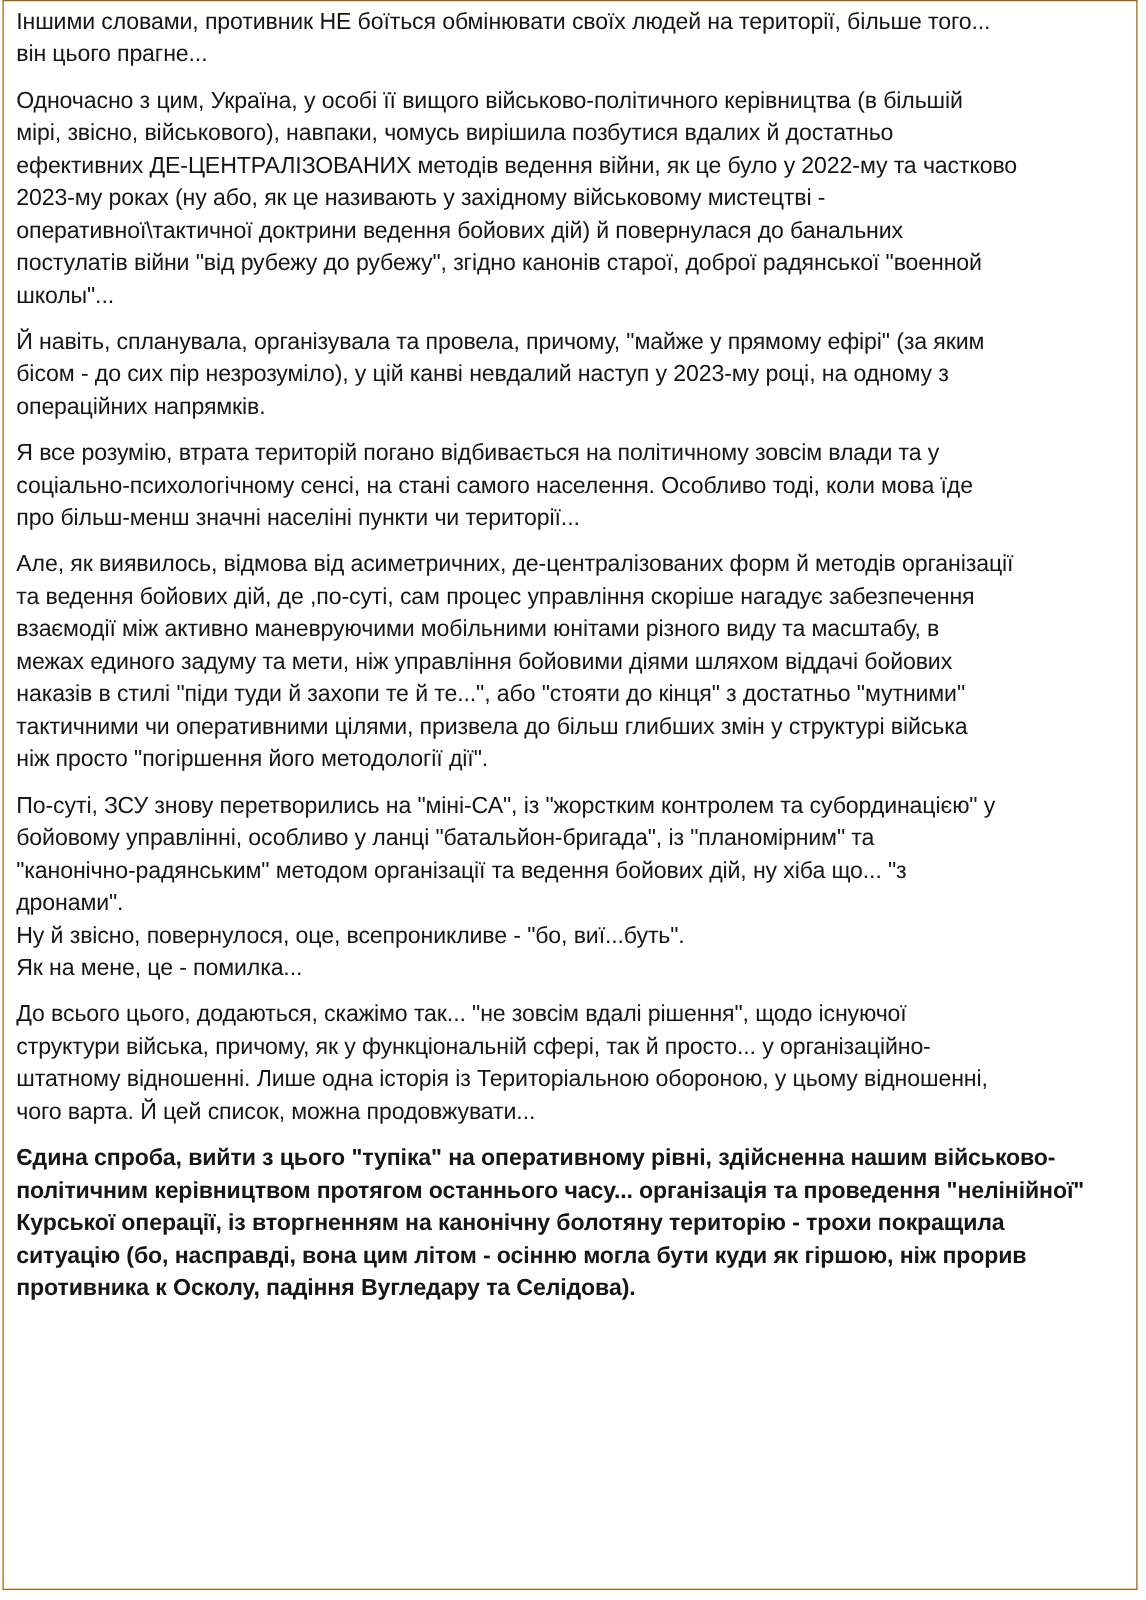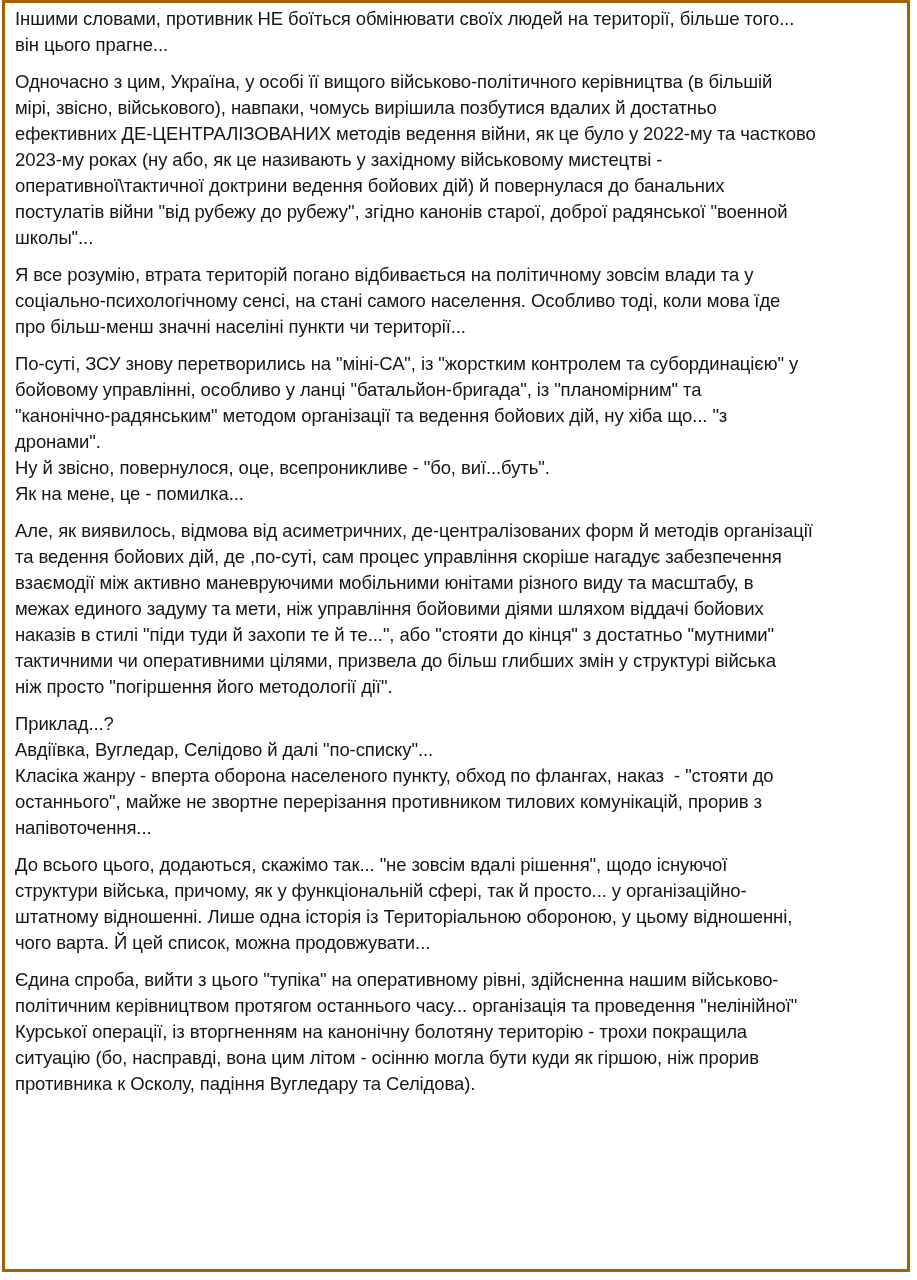--- a/index.html
+++ b/index.html
@@ -13,71 +13,69 @@
     position: relative;
     overflow: hidden;
   }
   .post-card {
     position: absolute;
     left: 2px;
     top: 0;
     width: 908px;
     height: 1272px;
     box-sizing: border-box;
-    border: 3px solid #a16207;
+    border: 1px solid #a16207;
     background: #ffffff;
     padding: 3px 12px 0 10px;
   }
   .para {
     margin: 0 0 11px 0;
     font-family: "Liberation Sans", "DejaVu Sans", sans-serif;
     font-size: 18.5px;
     line-height: 26px;
     letter-spacing: -0.1px;
     color: #161616;
     white-space: pre-wrap;       
     word-break: normal;
     overflow-wrap: break-word;
   }
-  .para:last-child { margin-bottom: 0; }
+  .para:last-child { margin-bottom: 0; font-weight: bold; }
 </style>
 </head>
 <body>
 
 <div class="post-card">
   <p class="para">Іншими словами, противник НЕ боїться обмінювати своїх людей на території, більше того...
 він цього прагне...</p>
   <p class="para">Одночасно з цим, Україна, у особі її вищого військово-політичного керівництва (в більшій
 мірі, звісно, військового), навпаки, чомусь вирішила позбутися вдалих й достатньо
 ефективних ДЕ-ЦЕНТРАЛІЗОВАНИХ методів ведення війни, як це було у 2022-му та частково
 2023-му роках (ну або, як це називають у західному військовому мистецтві -
 оперативної\тактичної доктрини ведення бойових дій) й повернулася до банальних
 постулатів війни "від рубежу до рубежу", згідно канонів старої, доброї радянської "военной
 школы"...</p>
+  <p class="para">Й навіть, спланувала, організувала та провела, причому, "майже у прямому ефірі" (за яким
+бісом - до сих пір незрозуміло), у цій канві невдалий наступ у 2023-му році, на одному з
+операційних напрямків.</p>
   <p class="para">Я все розумію, втрата територій погано відбивається на політичному зовсім влади та у
 соціально-психологічному сенсі, на стані самого населення. Особливо тоді, коли мова їде
 про більш-менш значні населіні пункти чи території...</p>
-  <p class="para">По-суті, ЗСУ знову перетворились на "міні-СА", із "жорстким контролем та субординацією" у
-бойовому управлінні, особливо у ланці "батальйон-бригада", із "планомірним" та
-"канонічно-радянським" методом організації та ведення бойових дій, ну хіба що... "з
-дронами".
-Ну й звісно, повернулося, оце, всепроникливе - "бо, виї...буть".
-Як на мене, це - помилка...</p>
   <p class="para">Але, як виявилось, відмова від асиметричних, де-централізованих форм й методів організації
 та ведення бойових дій, де ,по-суті, сам процес управління скоріше нагадує забезпечення
 взаємодії між активно маневруючими мобільними юнітами різного виду та масштабу, в
 межах единого задуму та мети, ніж управління бойовими діями шляхом віддачі бойових
 наказів в стилі "піди туди й захопи те й те...", або "стояти до кінця" з достатньо "мутними"
 тактичними чи оперативними цілями, призвела до більш глибших змін у структурі війська
 ніж просто "погіршення його методології дії".</p>
-  <p class="para">Приклад...?
-Авдіївка, Вугледар, Селідово й далі "по-списку"...
-Класіка жанру - вперта оборона населеного пункту, обход по флангах, наказ  - "стояти до
-останнього", майже не звортне перерізання противником тилових комунікацій, прорив з
-напівоточення...</p>
+  <p class="para">По-суті, ЗСУ знову перетворились на "міні-СА", із "жорстким контролем та субординацією" у
+бойовому управлінні, особливо у ланці "батальйон-бригада", із "планомірним" та
+"канонічно-радянським" методом організації та ведення бойових дій, ну хіба що... "з
+дронами".
+Ну й звісно, повернулося, оце, всепроникливе - "бо, виї...буть".
+Як на мене, це - помилка...</p>
   <p class="para">До всього цього, додаються, скажімо так... "не зовсім вдалі рішення", щодо існуючої
 структури війська, причому, як у функціональній сфері, так й просто... у організаційно-
 штатному відношенні. Лише одна історія із Територіальною обороною, у цьому відношенні,
 чого варта. Й цей список, можна продовжувати...</p>
   <p class="para">Єдина спроба, вийти з цього "тупіка" на оперативному рівні, здійсненна нашим військово-
 політичним керівництвом протягом останнього часу... організація та проведення "нелінійної"
 Курської операції, із вторгненням на канонічну болотяну територію - трохи покращила
 ситуацію (бо, насправді, вона цим літом - осінню могла бути куди як гіршою, ніж прорив
 противника к Осколу, падіння Вугледару та Селідова).</p>
 </div>

